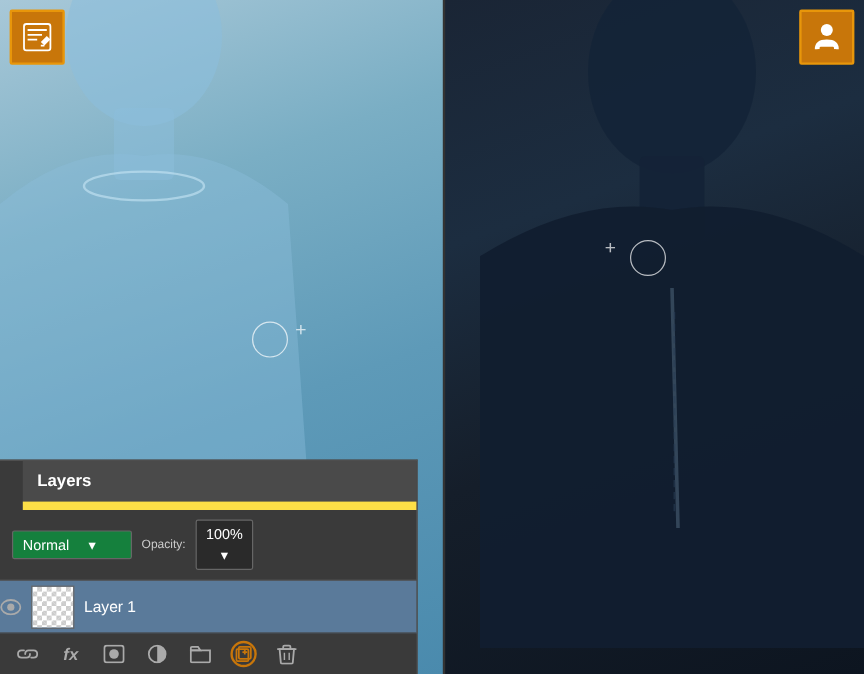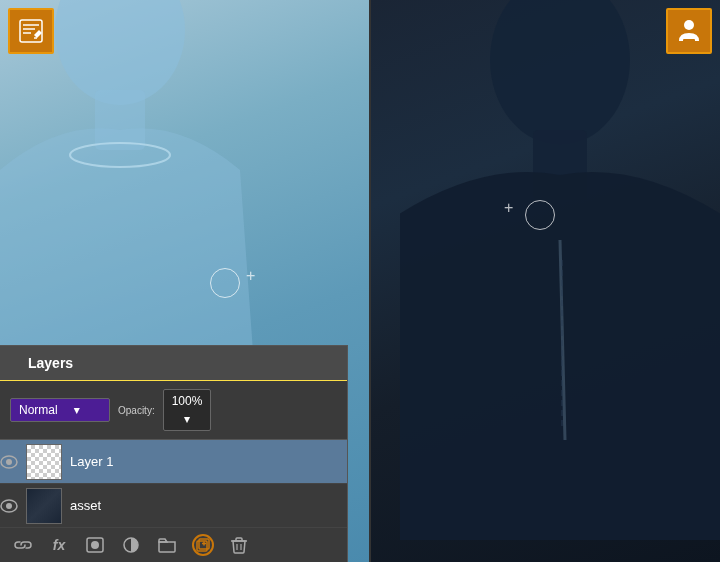--- a/index.html
+++ b/index.html
@@ -135,41 +135,42 @@
       left: 0;
       width: 348px;
       background: #3a3a3a;
       border-top: 1px solid #555;
       border-right: 1px solid #555;
       z-index: 50;
     }
 
     .layers-header {
       background: #4a4a4a;
-      padding: 8px 28px;
-      border-bottom: 1px solid #fde047;
+      padding: 8px 12px;
+      border-bottom: 7px solid #fde047;
+      margin-left: 19px;
     }
 
     .layers-header span {
       color: #ffffff;
       font-size: 14px;
       font-weight: bold;
     }
 
     
     .blend-row {
       display: flex;
       align-items: center;
       padding: 8px 10px;
       gap: 8px;
       border-bottom: 1px solid #555;
     }
 
     .blend-select {
-      background: #4c1d95;
+      background: #15803d;
       border: 1px solid #666;
       color: #fff;
       padding: 4px 8px;
       font-size: 12px;
       border-radius: 2px;
       cursor: pointer;
       display: flex;
       align-items: center;
       gap: 16px;
       min-width: 100px;
@@ -382,32 +383,20 @@
           <ellipse cx="9" cy="7" rx="8" ry="6" fill="none" stroke="#aaa" stroke-width="1.5"></ellipse>
           <circle cx="9" cy="7" r="3" fill="#aaa"></circle>
         </svg>
       </div>
       <div class="layer-thumbnail">
         <div class="thumb-checkerboard"></div>
       </div>
       <span class="layer-name">Layer 1</span>
     </div>
 
-    <div class="layer-item">
-      <div class="layer-eye">
-        <svg width="18" height="14" viewBox="0 0 18 14" xmlns="http://www.w3.org/2000/svg">
-          <ellipse cx="9" cy="7" rx="8" ry="6" fill="none" stroke="#aaa" stroke-width="1.5"></ellipse>
-          <circle cx="9" cy="7" r="3" fill="#aaa"></circle>
-        </svg>
-      </div>
-      <div class="layer-thumbnail">
-        <div class="thumb-asset"></div>
-      </div>
-      <span class="layer-name">asset</span>
-    </div>
 
     <div class="layers-toolbar">
 
       <div class="toolbar-icon" title="Link Layers">
         <svg width="18" height="16" viewBox="0 0 18 16" xmlns="http://www.w3.org/2000/svg">
           <path d="M7 8 Q7 5 10 5 L14 5 Q17 5 17 8 Q17 11 14 11 L12 11" fill="none" stroke="#aaa" stroke-width="1.5" stroke-linecap="round"></path>
           <path d="M11 8 Q11 11 8 11 L4 11 Q1 11 1 8 Q1 5 4 5 L6 5" fill="none" stroke="#aaa" stroke-width="1.5" stroke-linecap="round"></path>
         </svg>
       </div>
 

